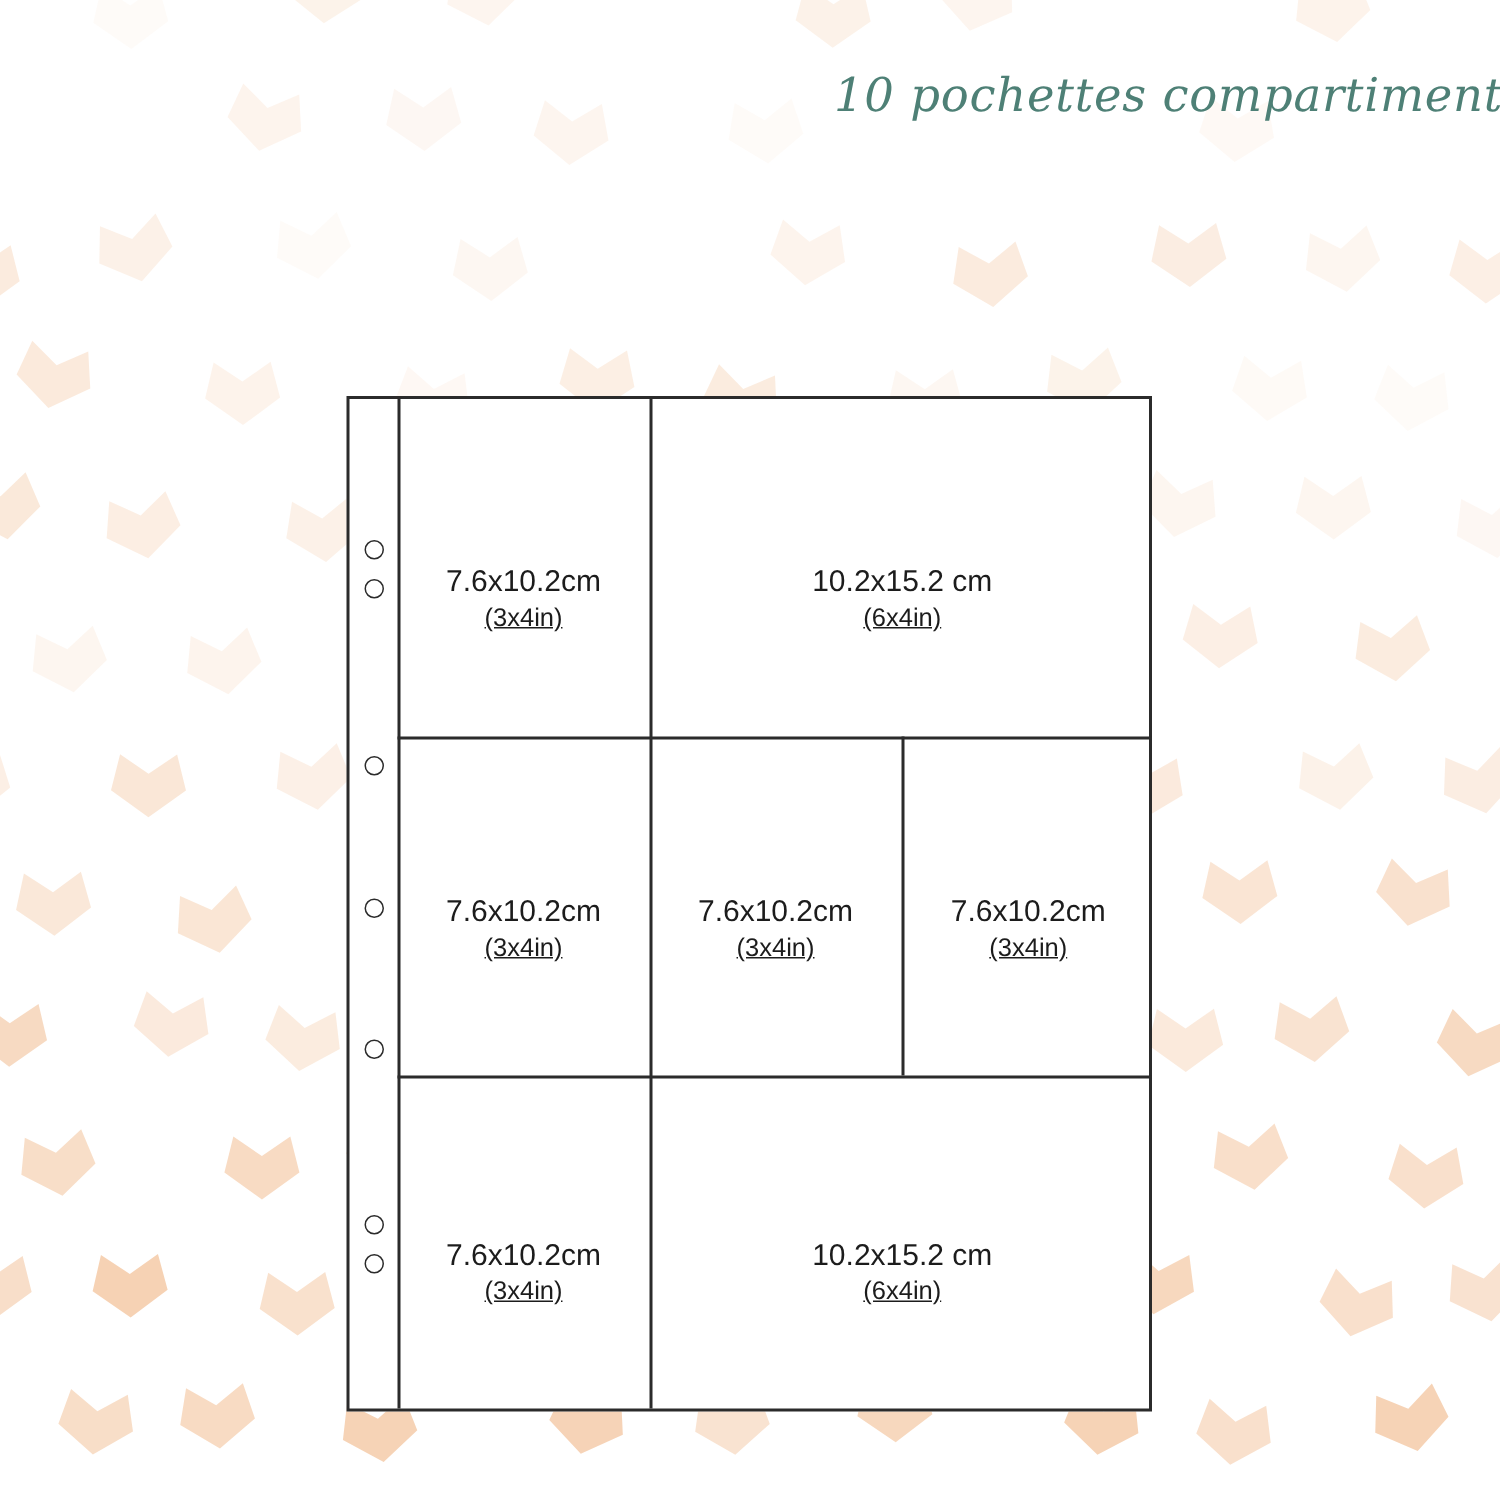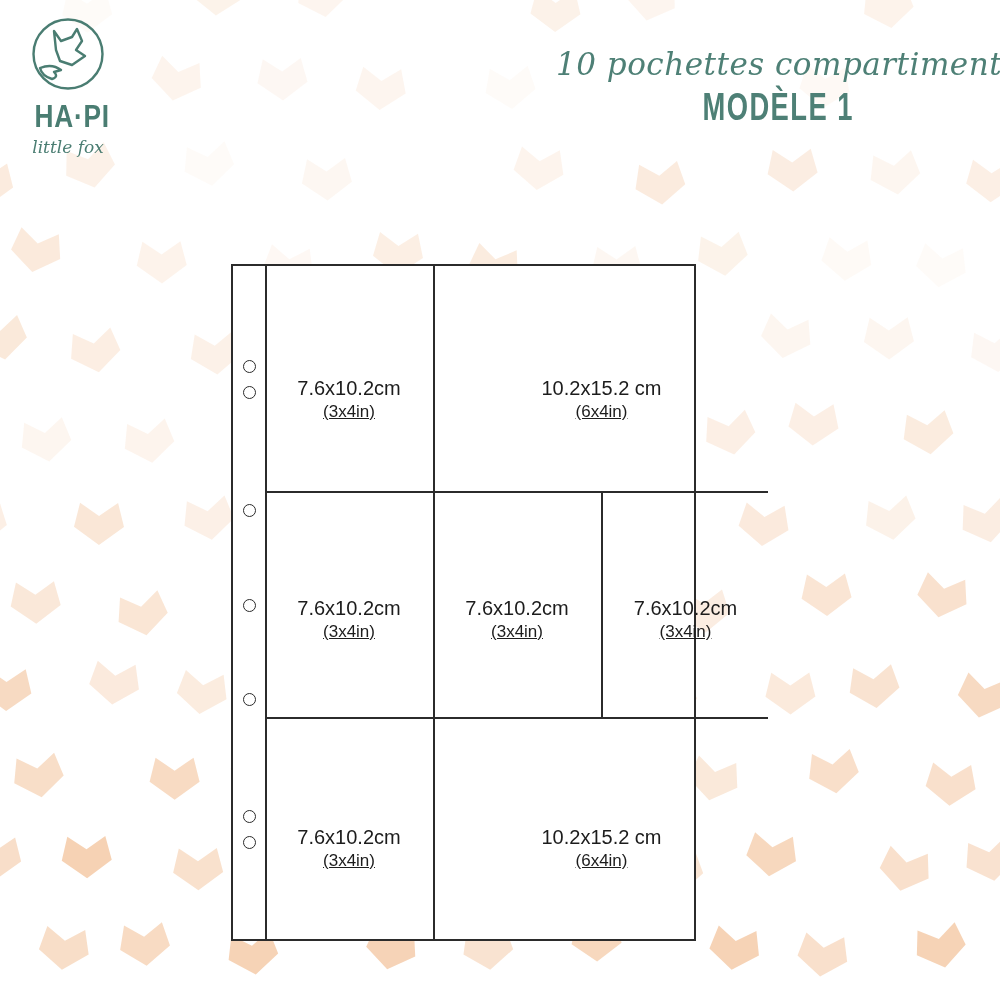--- a/index.html
+++ b/index.html
@@ -18,21 +18,21 @@
               font-size:17px; white-space:nowrap; }
 
   
   .titles { position:absolute; left:556px; top:46px; width:444px; text-align:center; z-index:2; }
   .title-script { color:#4e8076; font-family:"DejaVu Serif", serif; font-style:italic;
                   font-size:31px; letter-spacing:0.5px; white-space:nowrap; }
   .title-model { margin-top:4px; color:#4e8076; font-weight:700; font-size:38px; letter-spacing:2px;
                  display:inline-block; transform:scaleX(0.72); transform-origin:center; white-space:nowrap; }
 
   
-  .page { position:absolute; left:231px; top:264px; width:465px; height:677px;
+  .page { position:absolute; left:231px; top:264px; width:537px; height:677px;
           border:2px solid #2b2b2b; background:#ffffff; z-index:1; }
   .line { position:absolute; background:#2b2b2b; }
   .strip-line { left:32px; top:0; width:2px; height:100%; }
   .v-main     { left:200px; top:0; width:2px; height:100%; }
   .v-mid      { left:368px; top:225px; width:2px; height:226px; }
   .h-1        { left:32px; top:225px; width:503px; height:2px; }
   .h-2        { left:32px; top:451px; width:503px; height:2px; }
 
   .hole { position:absolute; left:10px; width:13px; height:13px; border:1.5px solid #2b2b2b;
           border-radius:50%; background:#ffffff; }
@@ -187,33 +187,23 @@
       <use href="#foxmark" fill="#f0b585" opacity="0.62" transform="translate(289.2,1016.1) rotate(-7.9 25 21)"></use>
       <use href="#foxmark" fill="#f0b585" opacity="0.44" transform="translate(425.1,1008.7) rotate(-1.5 25 21)"></use>
       <use href="#foxmark" fill="#f0b585" opacity="0.62" transform="translate(537.7,1012.2) rotate(7.1 25 21)"></use>
       <use href="#foxmark" fill="#f0b585" opacity="0.62" transform="translate(627.1,1016.5) rotate(7.0 25 21)"></use>
       <use href="#foxmark" fill="#f0b585" opacity="0.62" transform="translate(747.9,1012.0) rotate(9.5 25 21)"></use>
       <use href="#foxmark" fill="#f0b585" opacity="0.59" transform="translate(871.9,1017.4) rotate(-10.8 25 21)"></use>
       <use href="#foxmark" fill="#f0b585" opacity="0.55" transform="translate(983.7,1018.1) rotate(5.8 25 21)"></use>
       <use href="#foxmark" fill="#f0b585" opacity="0.62" transform="translate(1099.2,1013.8) rotate(8.7 25 21)"></use>
     </svg>
 
-  <div class="logo">
-    <svg width="76" height="76" viewBox="0 0 76 76" fill="none" stroke="#4a7d72" stroke-width="2.4" stroke-linejoin="round">
-      <circle cx="38" cy="38" r="34.5"></circle>
-      <path d="M24,15 L31,25 L42,21 L47,13 L52,25 L46,34 L55,40 L42,49 L30,45 L26,34 Z"></path>
-      <path d="M10,52 Q22,47 31,54 L24,56 Q29,61 22,63 Q12,60 10,52 Z"></path>
-    </svg>
-    <div class="logo-name">HA·PI</div>
-    <div class="logo-sub">little fox</div>
-  </div>
 
   <div class="titles">
     <div class="title-script">10 pochettes compartimentées</div>
-    <div><span class="title-model">MODÈLE 1</span></div>
   </div>
 
   <div class="page">
     <div class="line strip-line"></div>
     <div class="line v-main"></div>
     <div class="line v-mid"></div>
     <div class="line h-1"></div>
     <div class="line h-2"></div>
 
     <div class="hole hole-1"></div>

